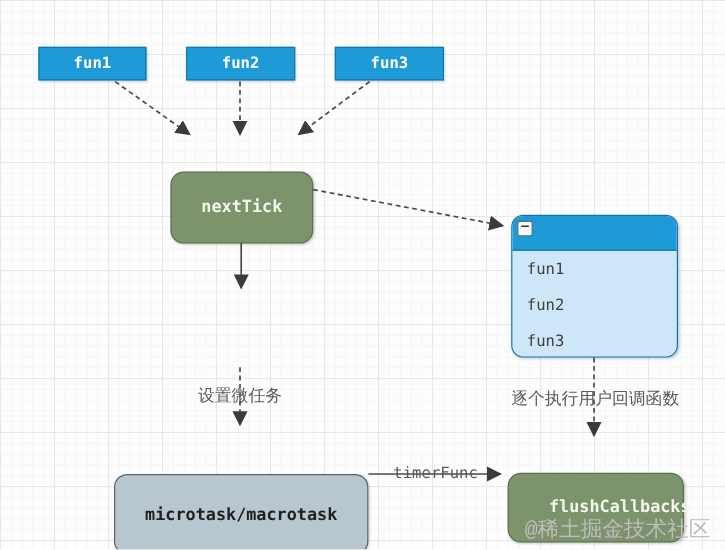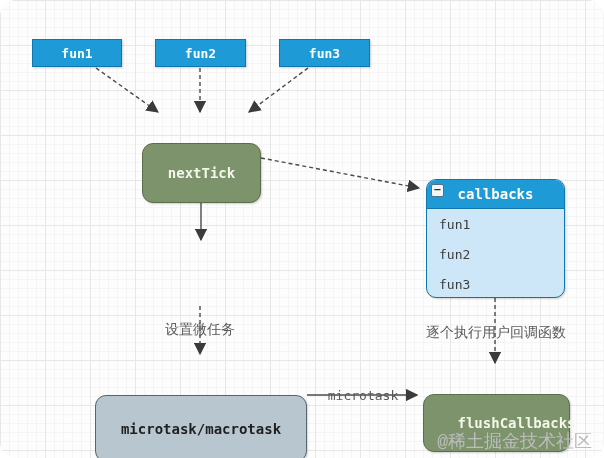--- a/index.html
+++ b/index.html
@@ -8,21 +8,20 @@
     width:604px;height:458px;
     overflow:hidden;
     background-color:#fdfdfd;
     background-image:
       linear-gradient(#e7e7e7 1px, transparent 1px),
       linear-gradient(90deg, #e7e7e7 1px, transparent 1px),
       linear-gradient(#f5f5f5 1px, transparent 1px),
       linear-gradient(90deg, #f5f5f5 1px, transparent 1px);
     background-size:45px 45px,45px 45px,9px 9px,9px 9px;
     font-family:"DejaVu Sans Mono", monospace;
-    border-radius:16px;
   }
   svg.edges{position:absolute;left:0;top:0;width:604px;height:458px;}
   .edge{stroke:#4a4a4a;stroke-width:1.4;fill:none;}
   .dashed{stroke-dasharray:4 3;}
 
   .node{
     position:absolute;
     display:flex;align-items:center;justify-content:center;
     box-sizing:border-box;
     font-weight:bold;
@@ -115,21 +114,20 @@
     <span>fun3</span>
   </div>
 
   <div class="node node-green" style="left:142px;top:118px;width:119px;height:60px;">
     <span>nextTick</span>
   </div>
 
   <div class="panel">
     <div class="panel-header">
       <span class="collapse-btn">−</span>
-      <span>callbacks</span>
     </div>
     <div class="panel-body">
       <div class="panel-row">
         <span>fun1</span>
       </div>
       <div class="panel-row">
         <span>fun2</span>
       </div>
       <div class="panel-row">
         <span>fun3</span>
@@ -143,17 +141,17 @@
   </div>
 
   <div class="node node-green" style="left:423px;top:369px;width:147px;height:58px;padding-left:40px;">
     <span>flushCallbacks</span>
   </div>
 
   <span class="edge-label" style="left:496px;top:324px;">逐个执行用户回调函数</span>
 
   <span class="edge-label" style="left:200px;top:321px;">设置微任务</span>
 
-  <span class="edge-label-mono" style="left:363px;top:395px;">microtask</span>
+  <span class="edge-label-mono" style="left:363px;top:395px;">timerFunc</span>
 
   <span class="watermark">@稀土掘金技术社区</span>
 
 </div>
 
 </body></html>

